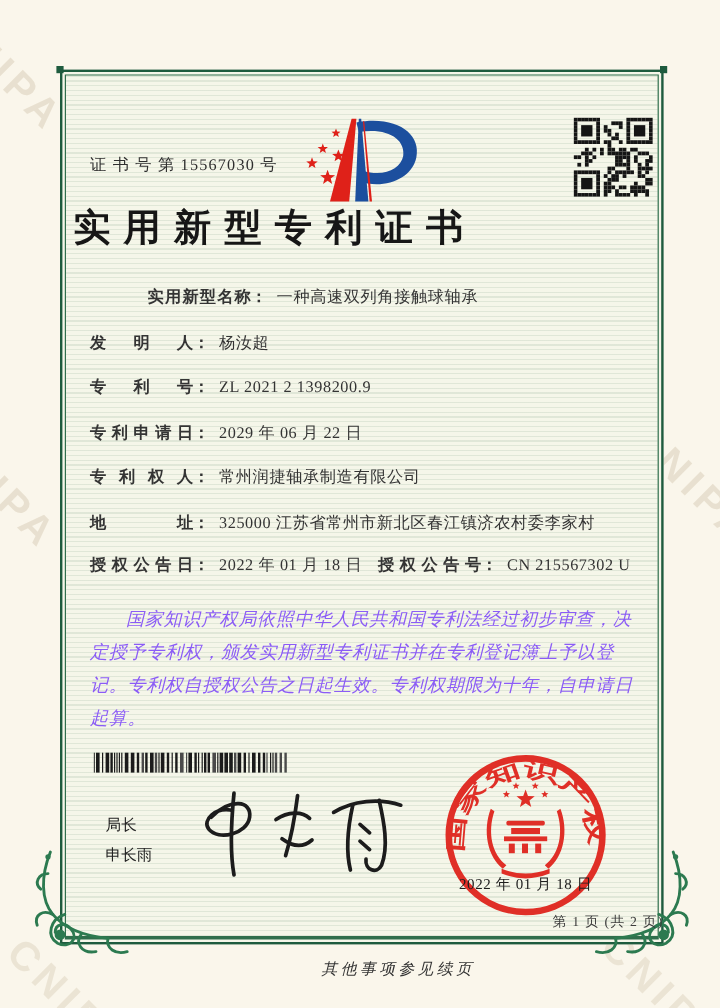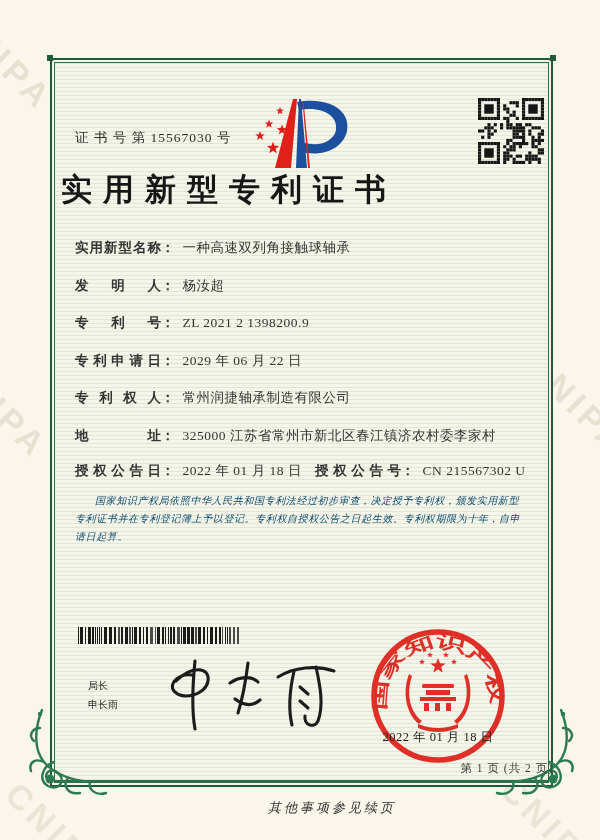--- a/index.html
+++ b/index.html
@@ -23,25 +23,25 @@
   .title{position:absolute;left:50px;top:169px;width:503px;
          font-size:31px;font-weight:bold;color:#161616;letter-spacing:11px;text-indent:11px;}
   
   .frow{position:absolute;left:75px;font-size:13.5px;color:#343434;white-space:nowrap;}
   .flabel{display:inline-block;width:86px;text-align:justify;text-align-last:justify;
           -moz-text-align-last:justify;font-weight:600;vertical-align:top;}
   .fcolon{display:inline-block;font-weight:600;margin-right:8px;}
   .fvalue{letter-spacing:.5px;}
   .frow2{position:absolute;left:315px;font-size:13.5px;color:#343434;white-space:nowrap;}
   
-  .paras{position:absolute;left:75px;top:492px;width:453px;font-size:10px;
-         line-height:1.82;color:#0c4a6e;font-style:italic;letter-spacing:.6px;}
+  .paras{position:absolute;left:75px;top:504px;width:453px;font-size:15px;
+         line-height:1.82;color:#8b5cf6;font-style:italic;letter-spacing:.6px;}
   .paras p{margin:0;text-indent:2em;}
   
-  .signer{position:absolute;left:88px;top:676px;font-size:10px;color:#222;
+  .signer{position:absolute;left:88px;top:676px;font-size:13px;color:#222;
           font-family:"Liberation Sans","DejaVu Sans",sans-serif;line-height:1.9;}
   .pageinfo{position:absolute;left:50px;top:761px;width:503px;text-align:right;
             font-size:11.5px;color:#3c3c3c;letter-spacing:1px;}
   .footnote{position:absolute;left:0;top:799px;width:600px;text-align:center;
             font-size:13px;color:#333;font-style:italic;letter-spacing:3px;padding-left:32px;}
   .seal-date{position:absolute;left:368px;top:729px;width:140px;text-align:center;
              font-size:12.5px;color:#1d1d1d;letter-spacing:.5px;white-space:nowrap;}
 </style>
 </head>
 <body>
@@ -292,21 +292,21 @@
     <rect x="11" y="20" width="1" height="1" fill="#151515"></rect>
     <rect x="12" y="20" width="1" height="1" fill="#151515"></rect>
     <rect x="13" y="20" width="1" height="1" fill="#151515"></rect>
     <rect x="14" y="20" width="1" height="1" fill="#151515"></rect>
     <rect x="16" y="20" width="1" height="1" fill="#151515"></rect>
     <rect x="19" y="20" width="1" height="1" fill="#151515"></rect>
   </svg>
 
 <div class="title">实用新型专利证书</div>
 
-<div class="frow" style="top:239px;">
+<div class="frow" style="top:239px;margin-left:48px;">
   <span class="flabel">实用新型名称</span><span class="fcolon">：</span><span class="fvalue">一种高速双列角接触球轴承</span>
 </div>
 <div class="frow" style="top:277px;">
   <span class="flabel">发明人</span><span class="fcolon">：</span><span class="fvalue">杨汝超</span>
 </div>
 <div class="frow" style="top:314px;">
   <span class="flabel">专利号</span><span class="fcolon">：</span><span class="fvalue">ZL 2021 2 1398200.9</span>
 </div>
 <div class="frow" style="top:352px;">
   <span class="flabel">专利申请日</span><span class="fcolon">：</span><span class="fvalue">2029 年 06 月 22 日</span>

